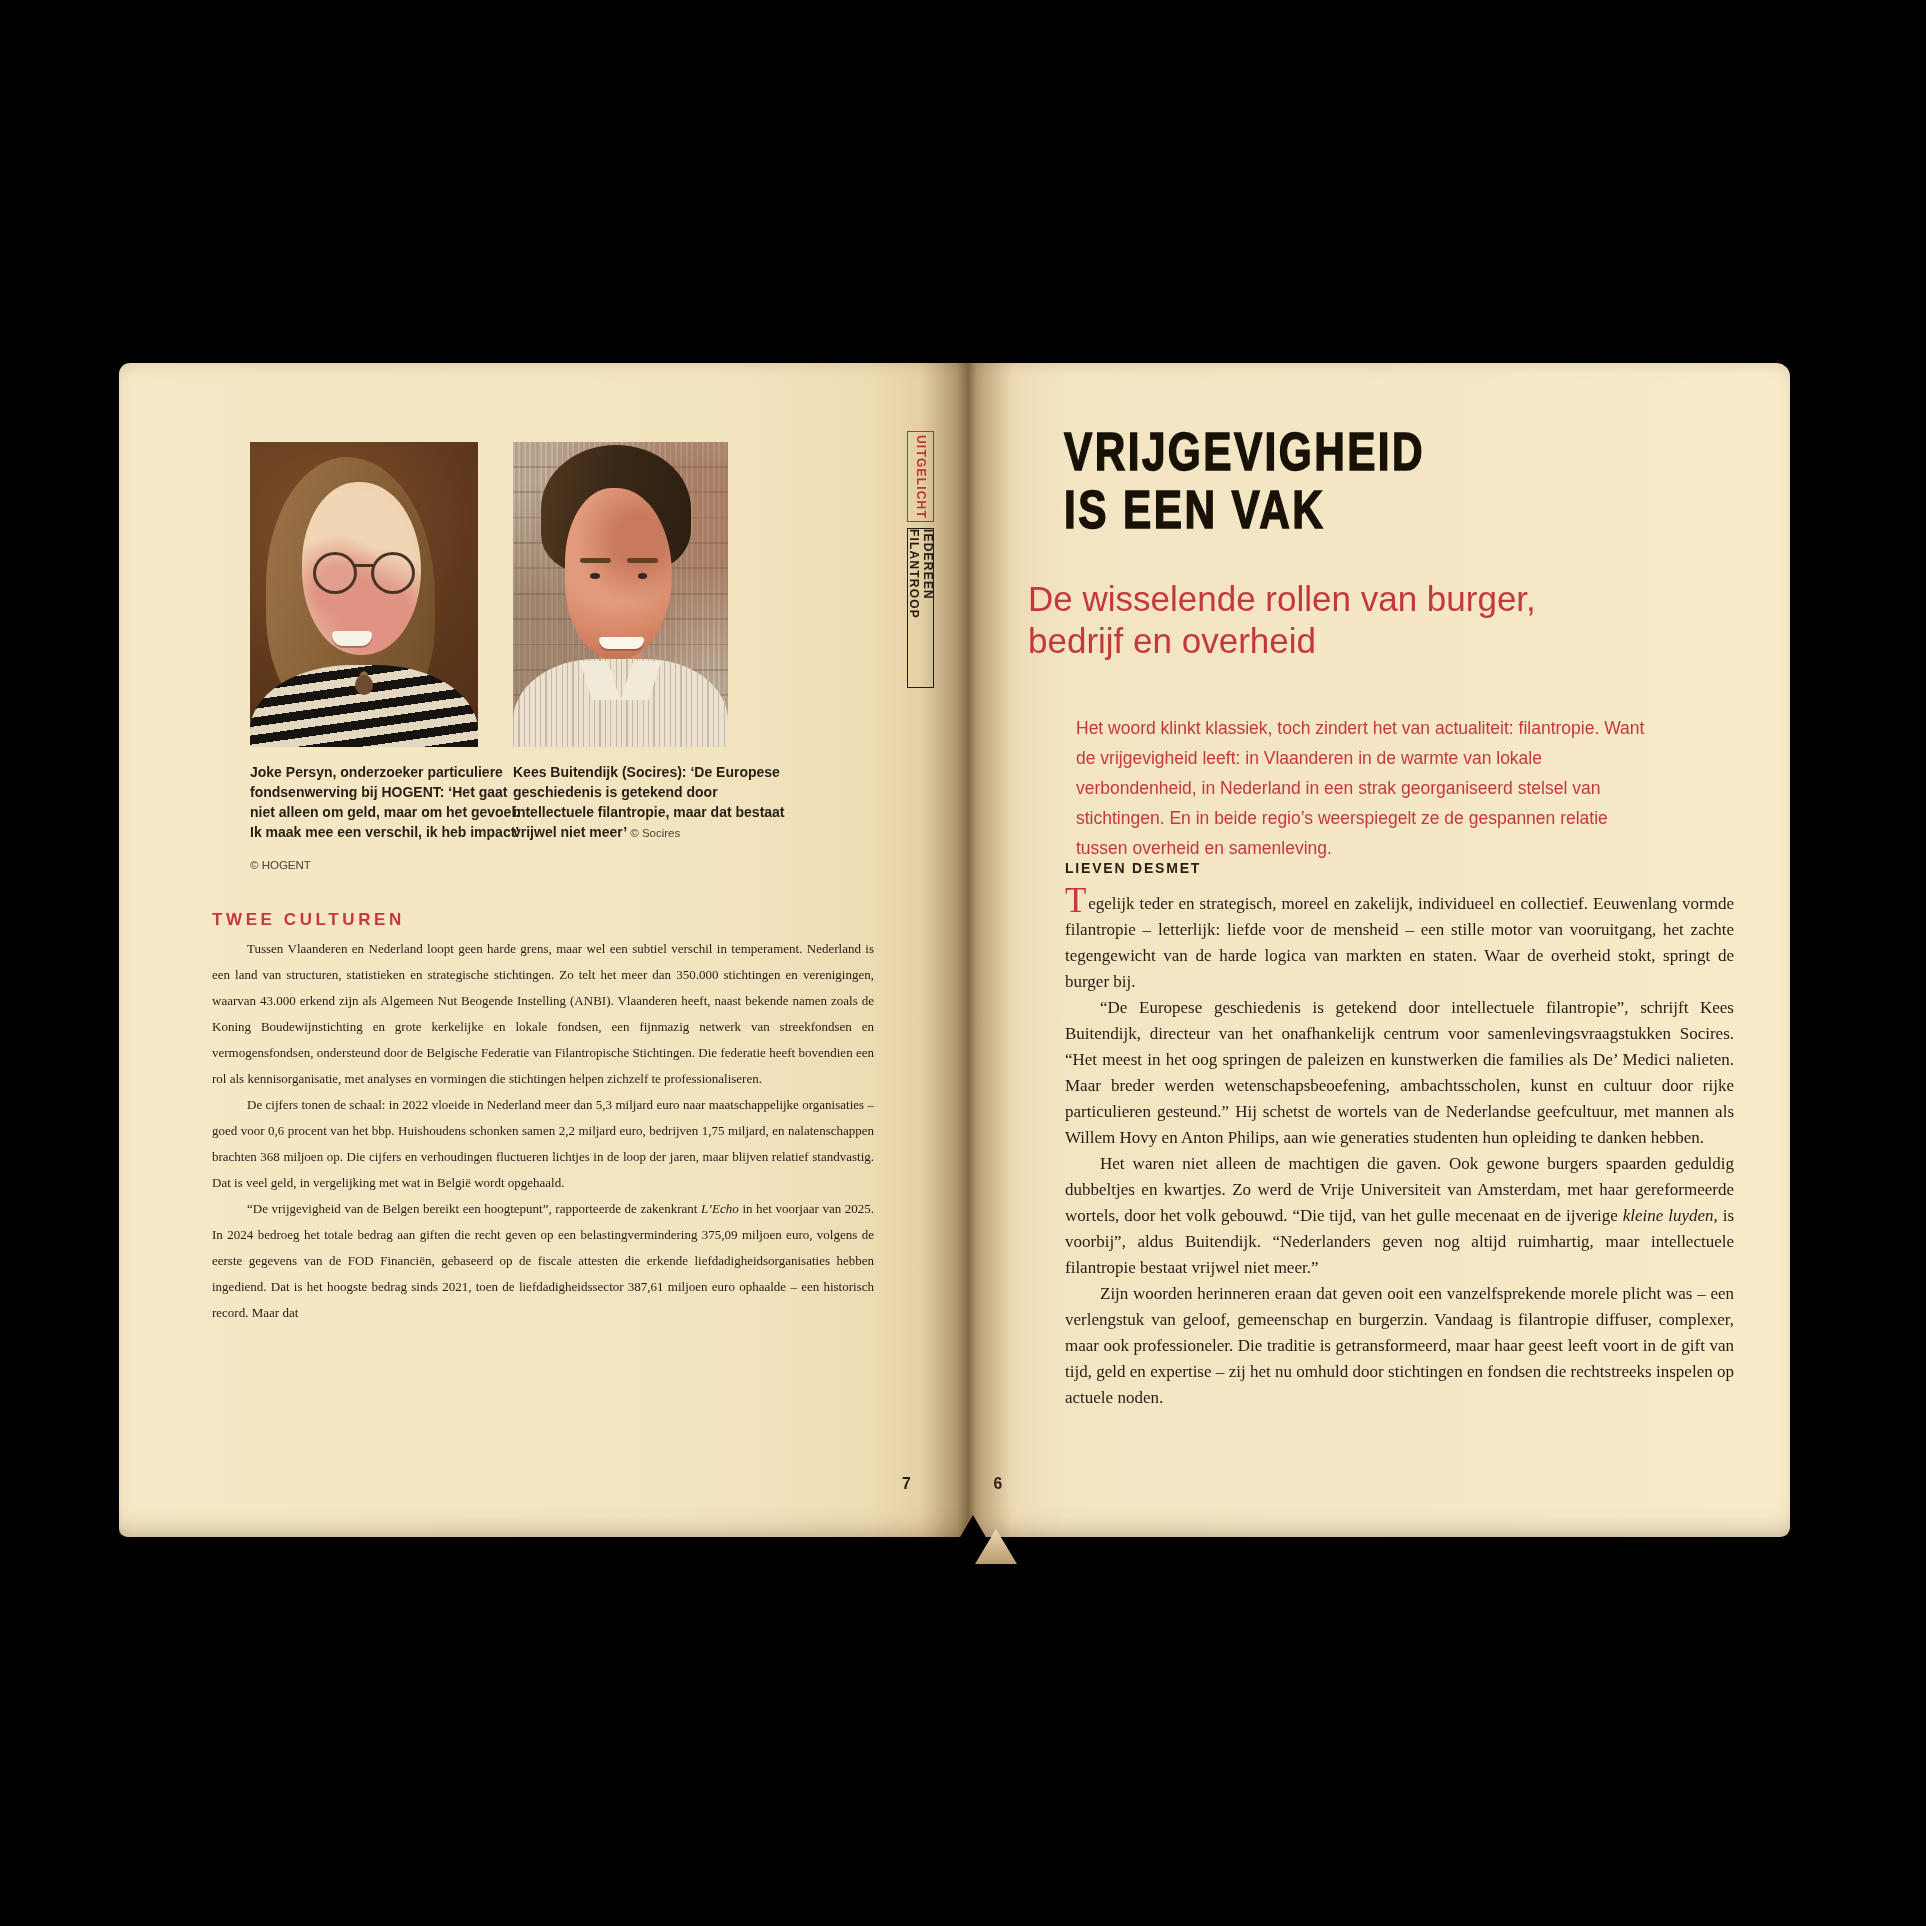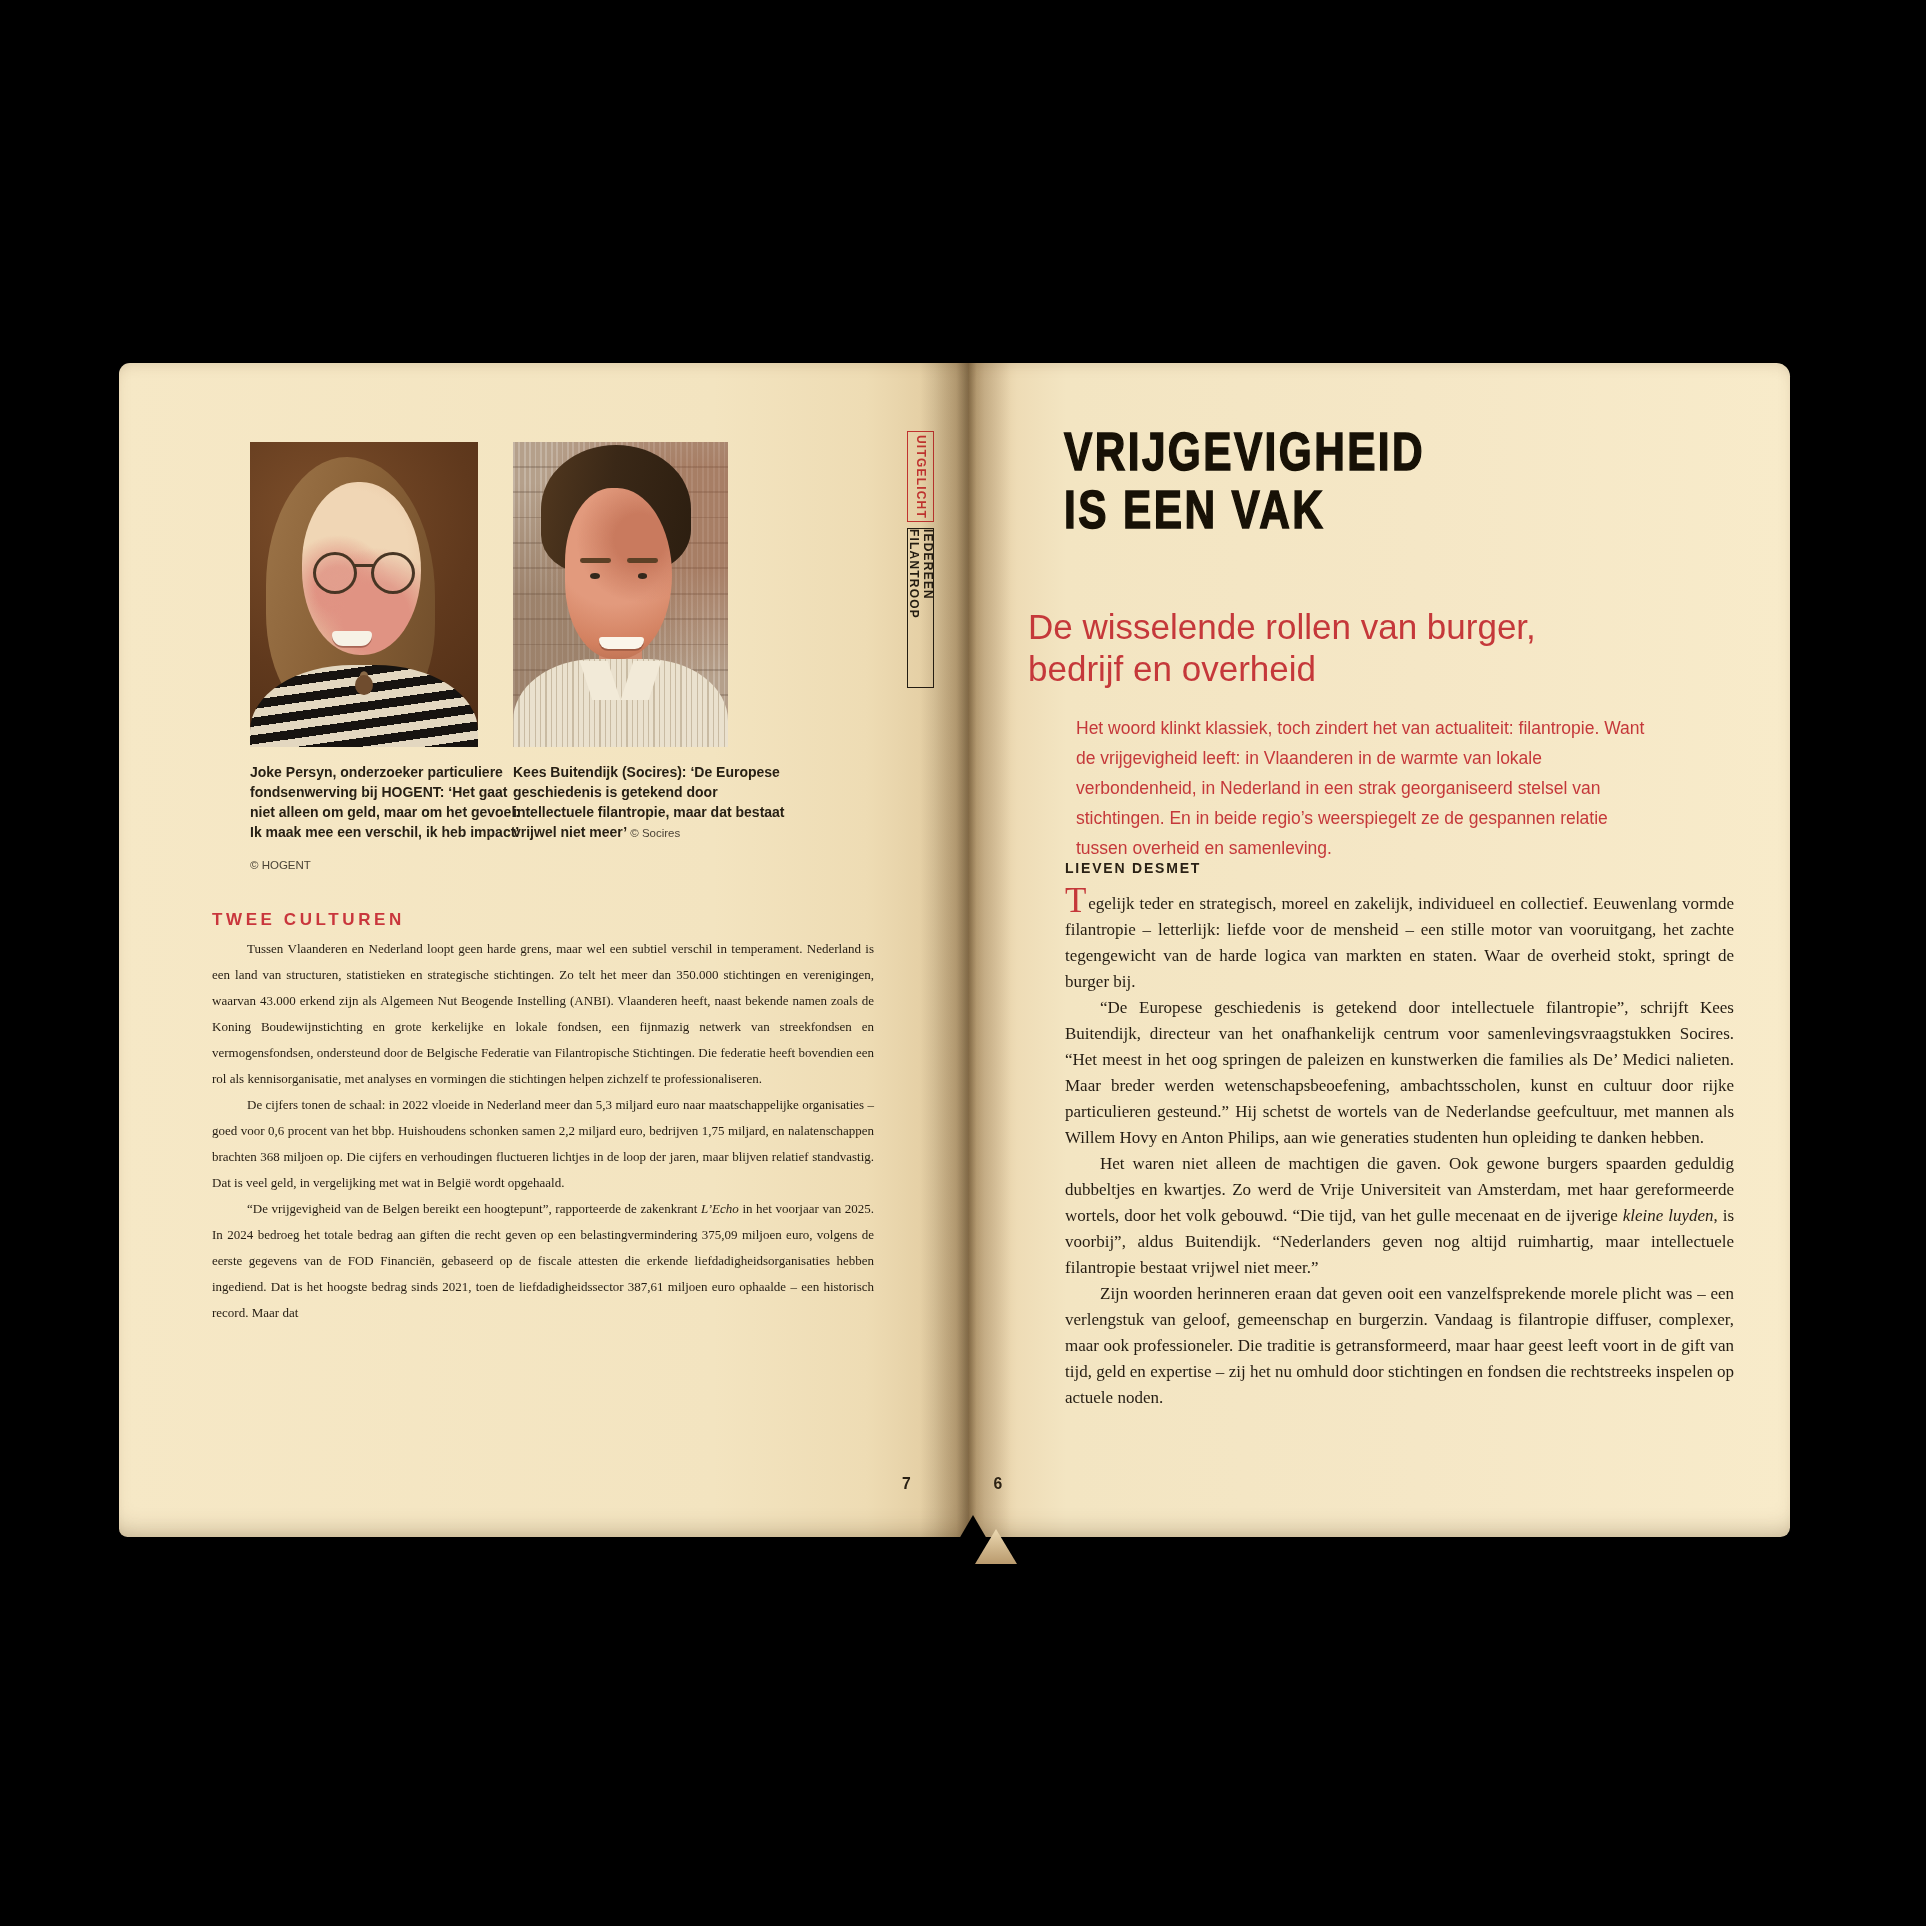--- a/index.html
+++ b/index.html
@@ -88,21 +88,21 @@
   .side-tag{position:absolute;left:788px;width:27px;box-sizing:border-box;display:flex;align-items:center;
     justify-content:center;writing-mode:vertical-rl;font:700 12px "Liberation Sans",sans-serif;letter-spacing:1.2px;}
   .side-tag-red{top:68px;height:91px;color:#c0322f;border:1.8px solid #c0322f;}
   .side-tag-black{top:165px;height:160px;color:#231c12;border:1.8px solid #231c12;}
 
   
   .article-title{position:absolute;left:96px;top:60px;font:700 53px/58px "Liberation Sans",sans-serif;
     color:#171106;letter-spacing:3px;transform:scaleX(.8);transform-origin:left top;
     -webkit-text-stroke:1.5px #171106;}
   .article-subtitle{position:absolute;left:60px;top:215px;font:400 35px/42px "Liberation Sans",sans-serif;
-    color:#c5383a;margin-top:28px;}
+    color:#c5383a;}
   .standfirst{position:absolute;left:108px;top:350px;width:587px;font:400 17.5px/30px "Liberation Sans",sans-serif;
     color:#c5383a;}
   .author{position:absolute;left:97px;top:497px;font:700 14px "Liberation Sans",sans-serif;
     letter-spacing:1.8px;color:#2a2115;}
   .body-right{left:97px;top:528px;width:669px;font-size:17px;line-height:26px;}
 
   .page-number{position:absolute;top:1112px;font:700 15.7px "Liberation Sans",sans-serif;color:#2a2115;}
   .pn-left{left:783px;} .pn-right{left:25.4px;}
   em{font-style:italic;}
 </style>

